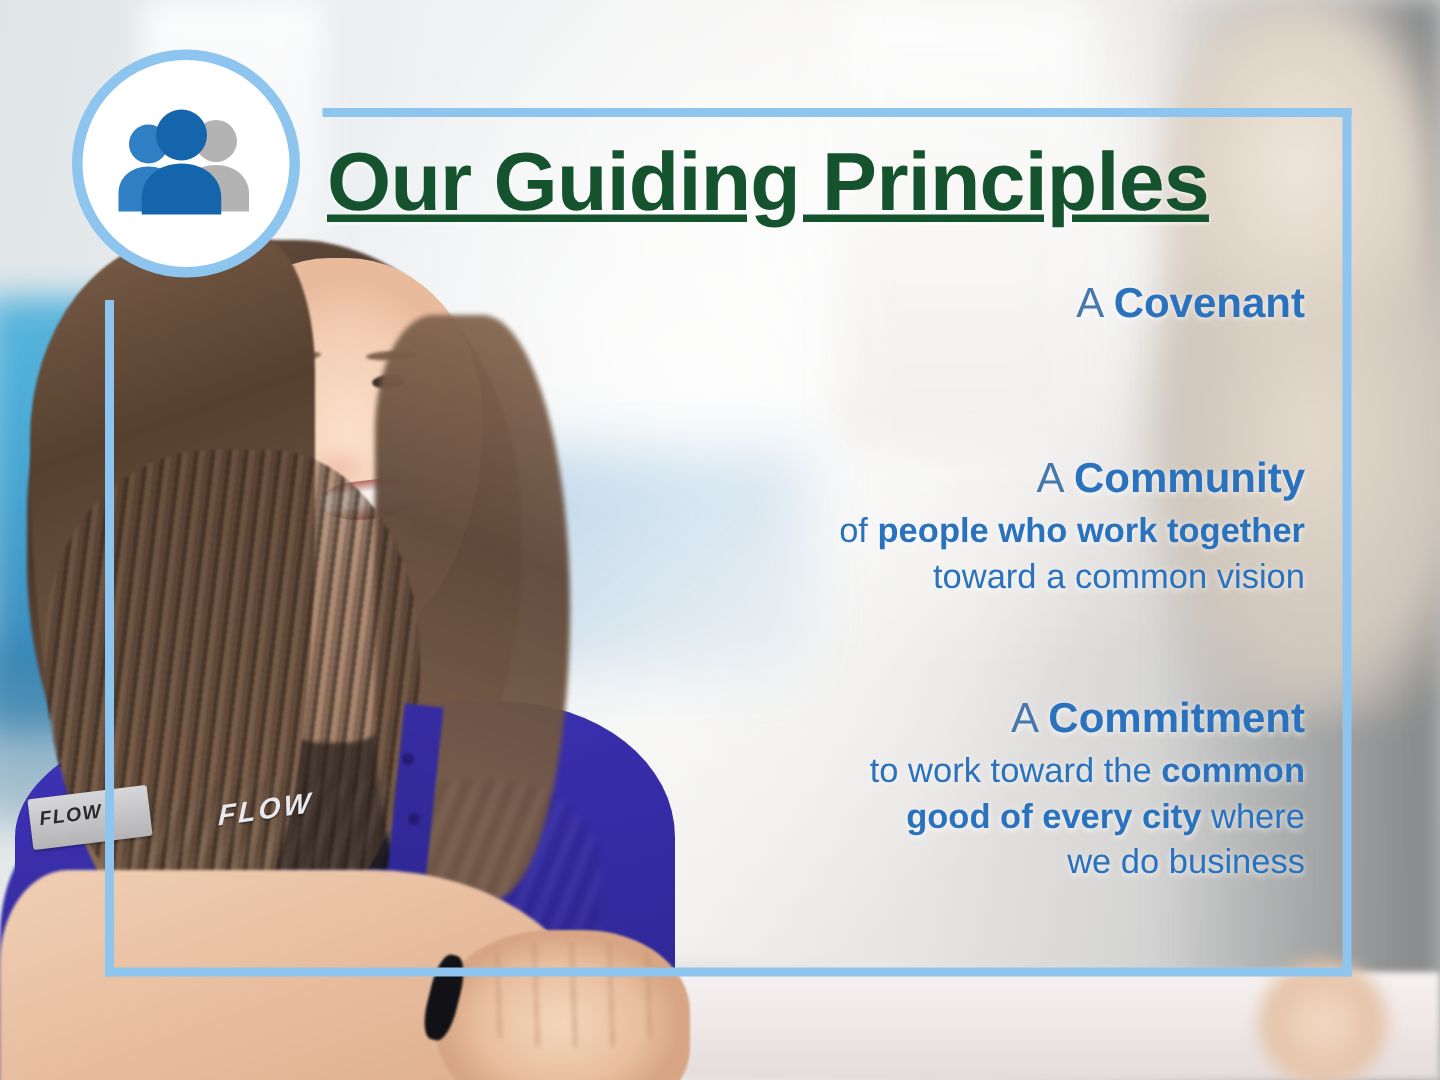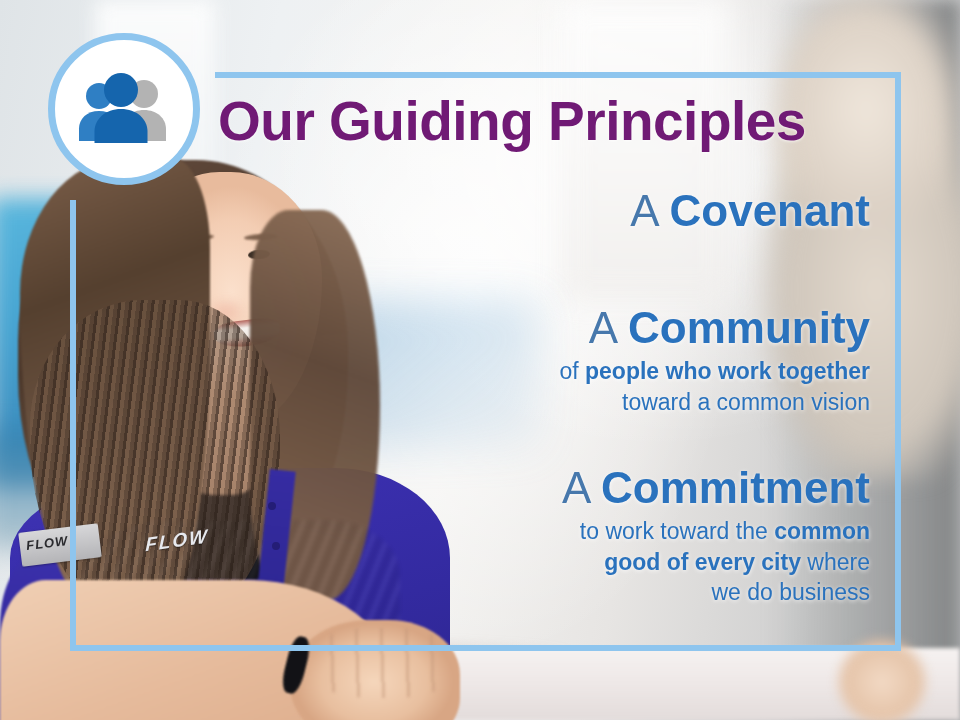--- a/index.html
+++ b/index.html
@@ -259,21 +259,21 @@
   .headline{
     position:absolute; left:218px; top:93px; width:660px;
     font-size:55px; font-weight:bold; color:#134f9d;
     letter-spacing:-0.5px; line-height:1.05;
     text-shadow:0 1px 3px rgba(255,255,255,.75);
     white-space:nowrap;
   }
 
   .principle{ position:absolute; text-align:right; }
   .p-head{
-    font-size:44px; line-height:1.12; white-space:nowrap;
+    font-size:28px; line-height:1.12; white-space:nowrap;
     text-shadow:0 1px 4px rgba(255,255,255,.8);
   }
   .p-art{ color:#4778ac; font-weight:normal; }
   .p-word{ color:#2a72bd; font-weight:bold; }
   .p-sub{
     font-size:23px; color:#2a72bd; line-height:1.32; margin-top:4px;
     text-shadow:0 1px 4px rgba(255,255,255,.85);
   }
   .p-sub .lt{ font-weight:normal; }
   .p-sub .bd{ font-weight:bold; }
@@ -348,21 +348,21 @@
 
         <circle cx="27" cy="24" r="13" fill="#2f7fc4"></circle>
         <path d="M27 39C15 39 7 46.8 7 56.5V69h40V56.5C47 46.8 39 39 27 39z" fill="#2f7fc4"></path>
 
         <circle cx="49" cy="18" r="17" fill="#1565ad"></circle>
         <path d="M49 37c-15.5 0-26.5 10-26.5 22.5V71h53V59.5C75.5 47 64.5 37 49 37z" fill="#1565ad"></path>
       </svg>
     </span>
   </div>
 
-  <div class="headline" style="color: #701a75;">Our Guiding Principles</div>
+  <div class="headline" style="color: #14532d; text-decoration: underline;">Our Guiding Principles</div>
 
   <div class="principle" id="p1">
     <div class="p-head">
       <span class="p-art" style="color: rgb(71, 120, 172);">A</span>
       <span class="p-word" style="color: rgb(42, 114, 189);">Covenant</span>
     </div>
   </div>
 
   <div class="principle" id="p2">
     <div class="p-head">

